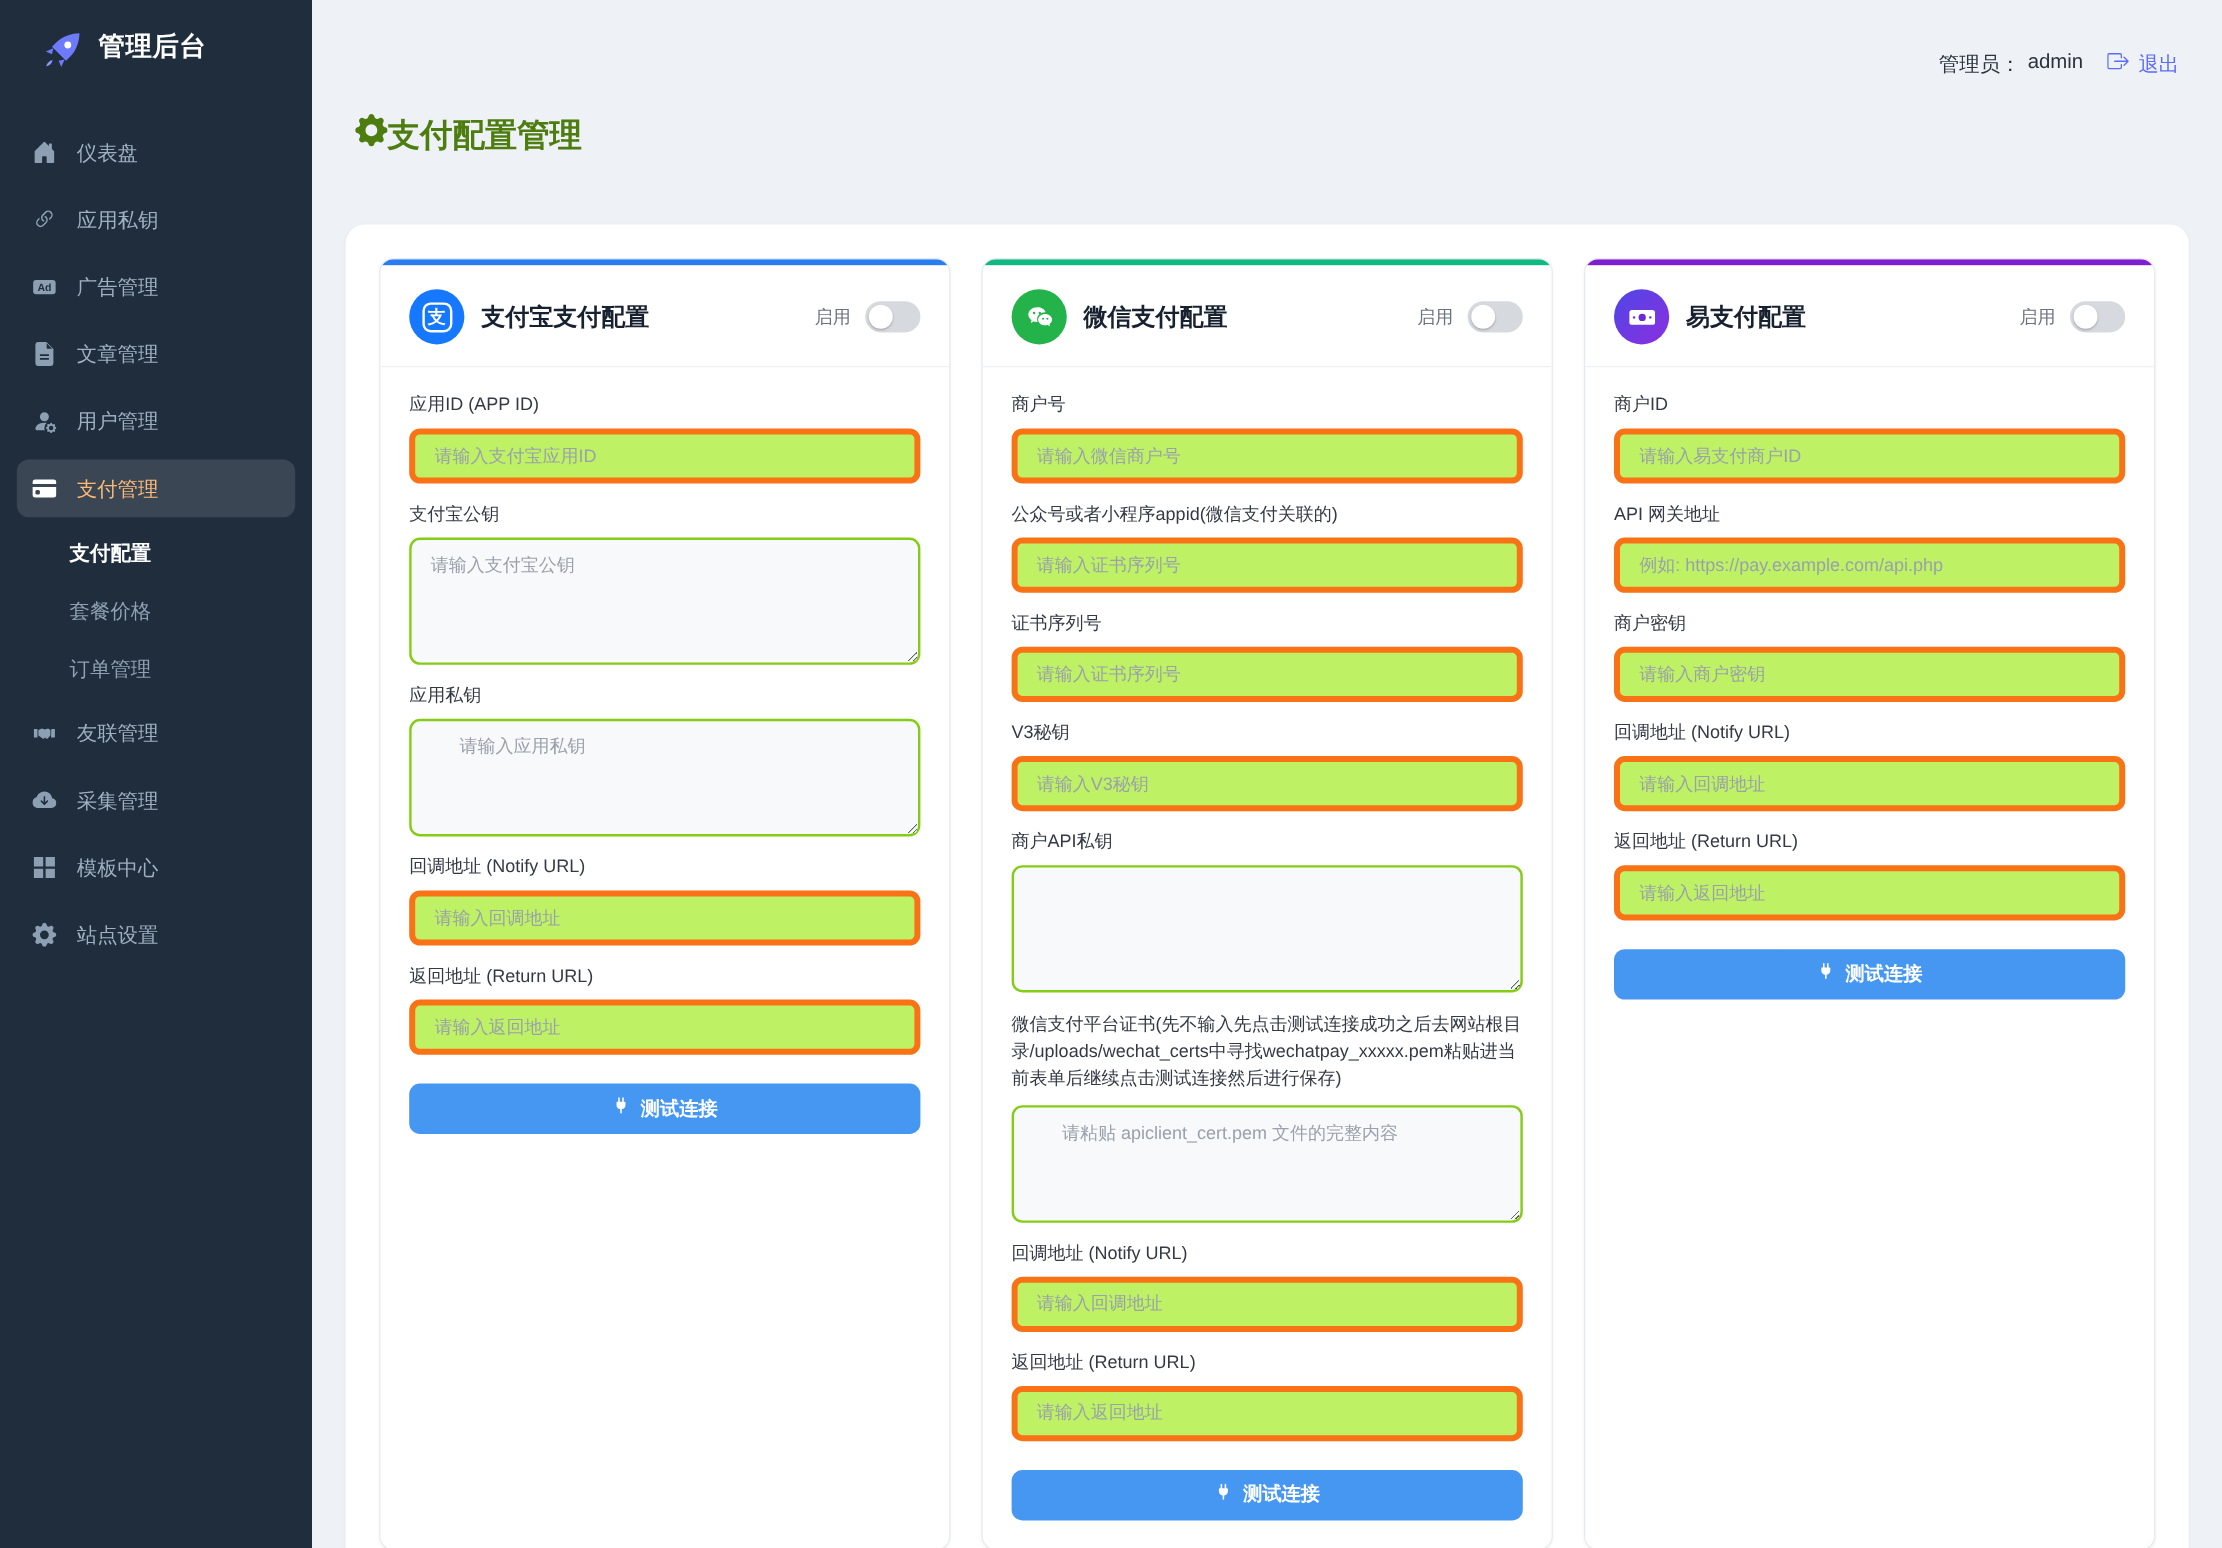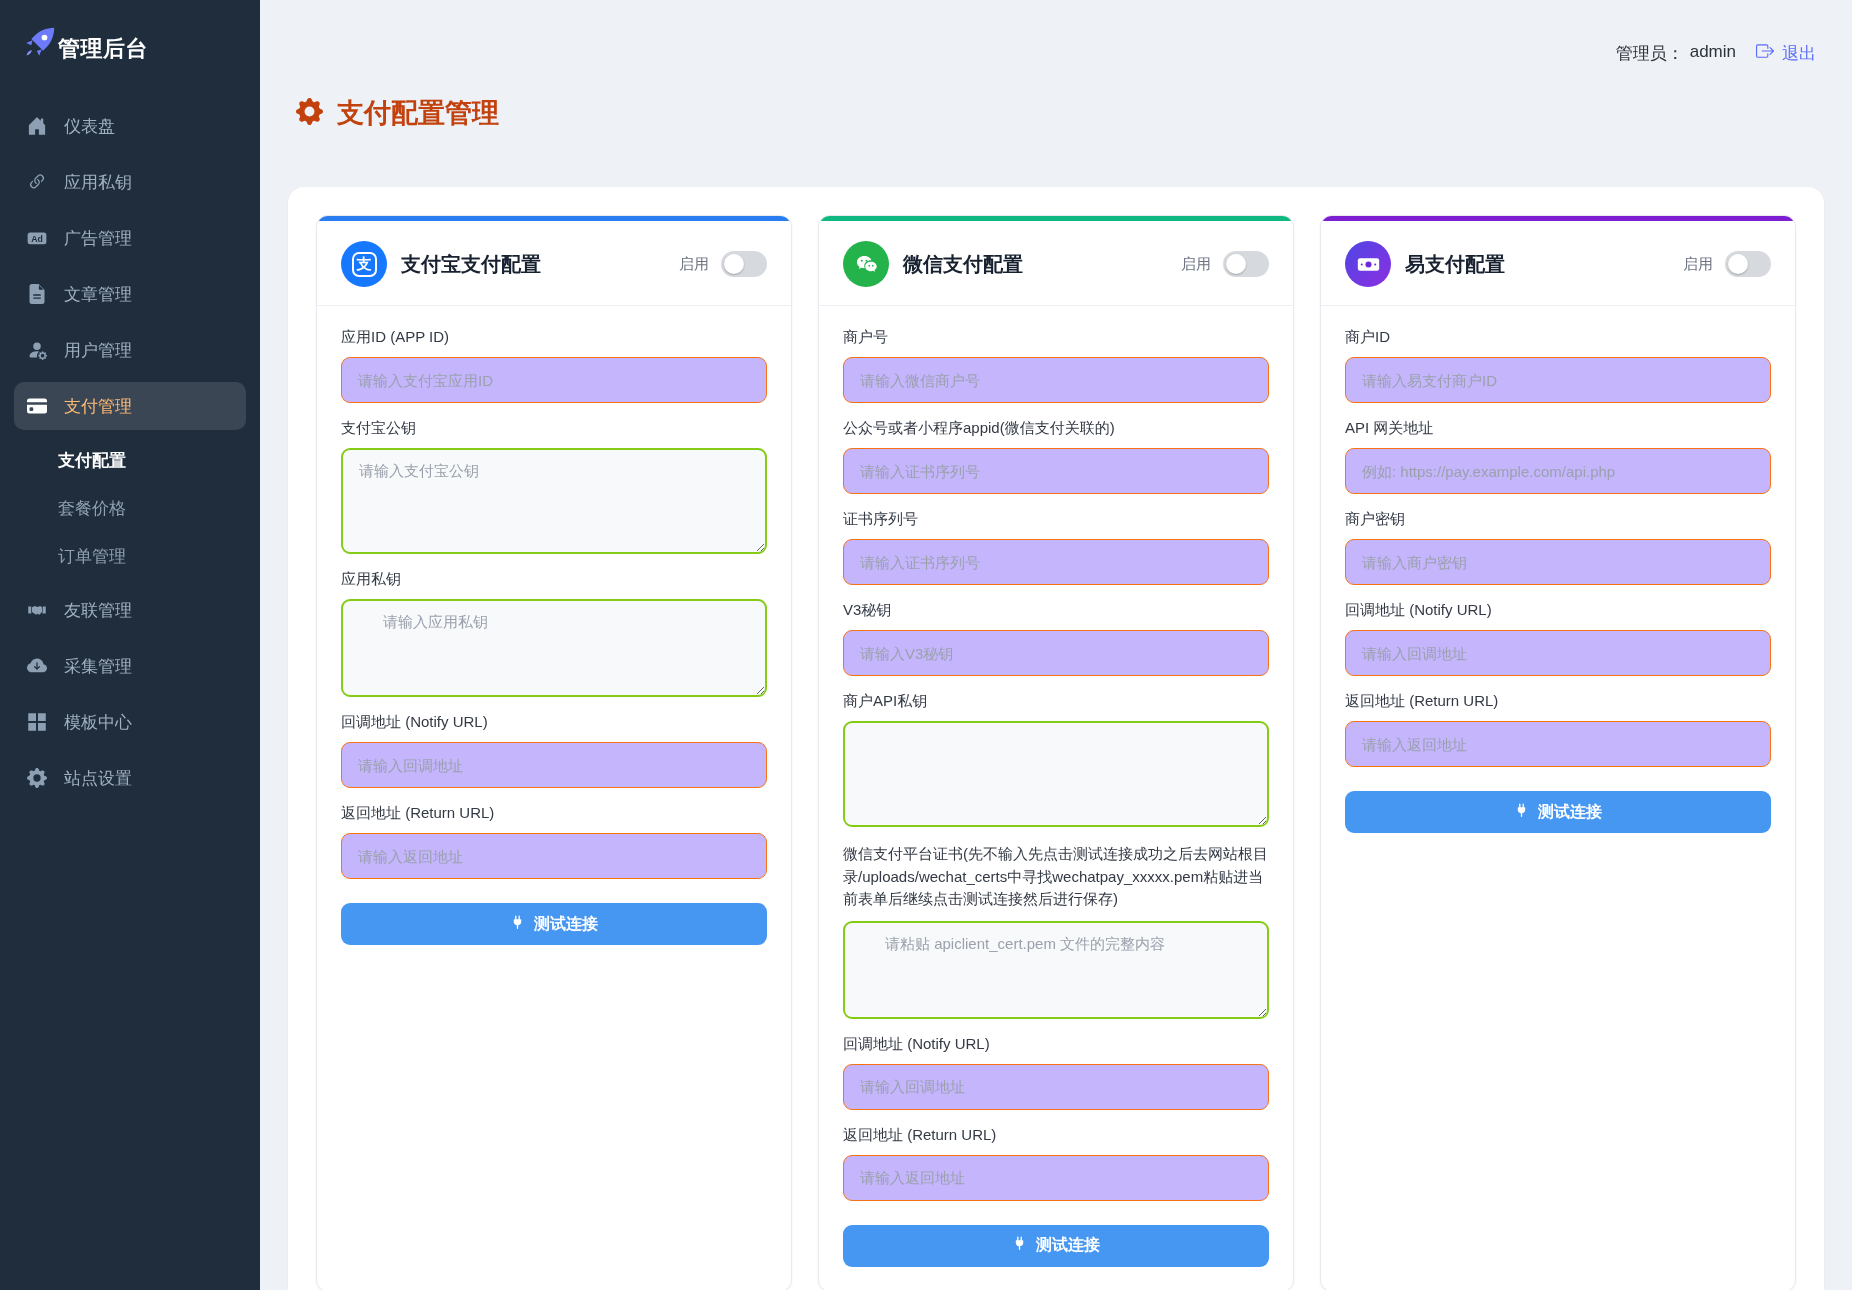--- a/index.html
+++ b/index.html
@@ -5,37 +5,37 @@
   * { box-sizing: border-box; }
   html,body { margin:0; padding:0; }
   body {
     width:1852px; height:1290px; overflow:hidden;
     background:#eef1f5;
     font-family:"Liberation Sans","DejaVu Sans",sans-serif;
     display:flex;
   }
   
   .sidebar { width:260px; min-width:260px; background:#1f2d3d; height:100%; }
-  .logo { display:flex; align-items:flex-end; gap:0; padding:24px 22px 18px; }
+  .logo { display:flex; align-items:flex-start; gap:12px; padding:24px 34px 18px; }
   .logo-text { color:#ffffff; font-size:22px; font-weight:700; letter-spacing:.5px; }
   .menu { padding:12px 0; }
   .mi { display:flex; align-items:center; gap:16px; height:48px; margin:8px 14px; padding:0 12px;
         border-radius:10px; color:#9fb0c0; font-size:17px; cursor:pointer; text-decoration:none; }
   .mi .ic { width:22px; display:flex; justify-content:center; align-items:center; color:#8da0b3; }
   .mi.active { background:rgba(255,255,255,.12); color:#fdba74; }
   .mi.active .ic { color:#ffffff; }
   .smi { display:flex; align-items:center; height:44px; margin:4px 14px; padding-left:44px;
          border-radius:10px; color:#8fa0b2; font-size:17px; cursor:pointer; text-decoration:none; }
   .smi.active { color:#ffffff; font-weight:700; }
   
   .main { flex:1; min-width:0; }
   .topbar { display:flex; justify-content:flex-end; align-items:center; gap:20px; padding:42px 36px 0; }
   .admin-info { font-size:17px; color:#2c333b; display:flex; gap:6px; }
   .logout { display:flex; align-items:center; gap:8px; color:#5b6cfa; font-size:17px; cursor:pointer; text-decoration:none; }
-  .page-title { display:flex; align-items:center; gap:14px; margin:30px 0 0 36px; color:#c2410c; }
+  .page-title { display:flex; margin:30px 0 0 36px; color:#4d7c0f; }
   .page-title h1 { font-size:27px; margin:0; font-weight:700; }
   .panel { margin:56px 28px 0; background:#ffffff; border-radius:16px; padding:28px;
            height:1400px; box-shadow:0 1px 3px rgba(16,24,40,.05); }
   .cards { display:grid; grid-template-columns:repeat(3,1fr); gap:26px; align-items:stretch; }
   
   .card { border:1px solid #e7ebef; border-radius:12px; background:#ffffff; overflow:hidden;
           display:flex; flex-direction:column; box-shadow:0 1px 3px rgba(16,24,40,.05); }
   .card-top { height:5px; flex:none; }
   .top-blue  { background:#2a7df0; }
   .top-green { background:#10b981; }
@@ -49,21 +49,21 @@
                   font-size:15px; font-weight:700; display:flex; align-items:center; justify-content:center; }
   .card-head h2 { font-size:20px; color:#18212f; margin:0; font-weight:700; flex:1; }
   .enable { display:flex; align-items:center; gap:12px; }
   .enable-label { font-size:15px; color:#6b7280; }
   .toggle { width:46px; height:26px; border-radius:13px; background:#d6dade; position:relative; cursor:pointer; flex:none; }
   .knob { position:absolute; left:3px; top:3px; width:20px; height:20px; border-radius:50%; background:#fff;
           box-shadow:0 1px 2px rgba(0,0,0,.25); }
   .card-body { padding:6px 24px 24px; }
   .fgroup label { display:block; font-size:15px; font-weight:500; color:#333a45; margin:16px 0 10px; }
   .fgroup label.long { line-height:1.5; word-break:break-all; }
-  .tin { width:100%; height:46px; border:1px solid #f97316; background:#c4b5fd; border-radius:9px;
+  .tin { width:100%; height:46px; border:5px solid #f97316; background:#bef264; border-radius:9px;
          padding:1px 16px; font-size:15px; color:#333; outline:none; font-family:inherit; }
   .tta { width:100%; border:2px solid #84cc16; background:#f8f9fb; border-radius:9px;
          padding:12px 16px; font-size:15px; color:#333; resize:vertical; outline:none; font-family:inherit; display:block; }
   .tin::placeholder, .tta::placeholder { color:#9aa1ac; }
   .ta-lg { height:106px; } .ta-md { height:98px;padding-left:40px; }
   .test-btn { margin-top:24px; width:100%; height:42px; border:none; border-radius:9px; background:#4697f2;
               color:#fff; font-size:16px; font-weight:700; display:flex; align-items:center; justify-content:center;
               gap:9px; cursor:pointer; font-family:inherit; }
 </style>
 </head>

